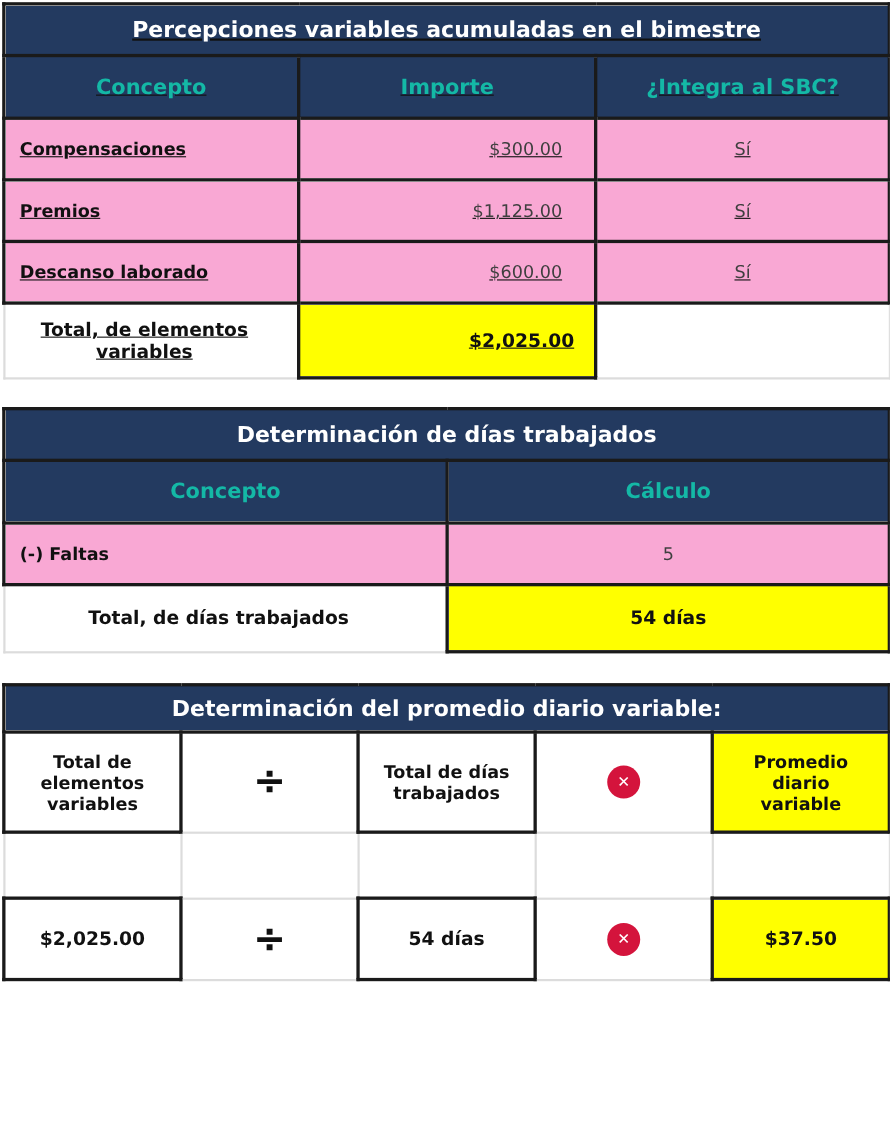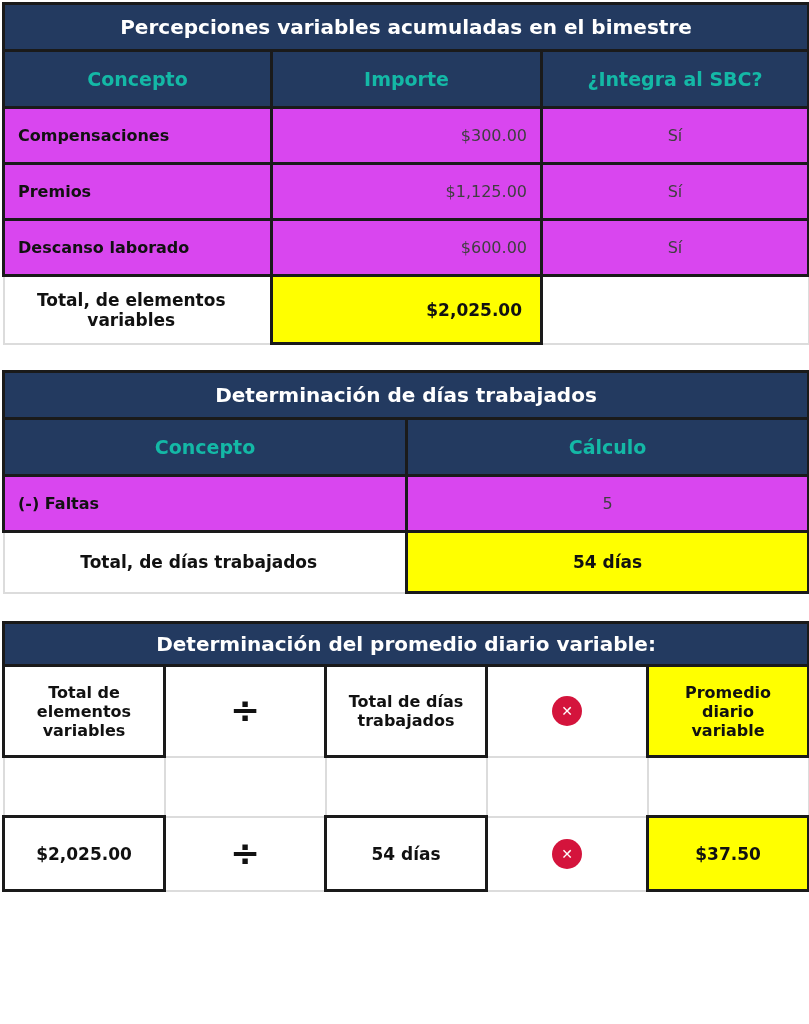--- a/index.html
+++ b/index.html
@@ -19,21 +19,21 @@
     font-family: "DejaVu Sans", "Liberation Sans", sans-serif;
     color: #111111;
   }
   .wrap { padding: 2px; }
 
   table {
     border-collapse: collapse;
     table-layout: fixed;
     width: 805px;
   }
-  #t1 { margin-bottom: 25px; }
+  #t1 { margin-bottom: 25px; text-decoration: underline; }
   #t2 { margin-bottom: 27px; margin-top: 18px; }
   td, th { padding: 0; overflow: hidden; }
 
   .title-row td {
     background: var(--navy);
     color: #ffffff;
     font-weight: 700;
     font-size: 20px;
     text-align: center;
     height: 47px;
@@ -48,32 +48,32 @@
     font-size: 19px;
     text-align: center;
     height: 57px;
     border: 3px solid var(--dark);
   }
 
   .data-row td {
     border: 3px solid var(--dark);
     height: 56px;
     font-size: 16px;
-    background: #d946ef;
+    background: #f9a8d4;
   }
   .concept {
     font-weight: 700;
     text-align: left;
     padding-left: 13px;
     font-size: 17px;
     color: #111111;
   }
   .money {
     text-align: right;
-    padding-right: 13px;
+    padding-right: 29px;
     color: var(--body-text);
   }
   .center {
     text-align: center;
     color: var(--body-text);
   }
 
   .total-row td { height: 68px; }
   #t2 .total-row td { height: 61px; }
   .total-label {

